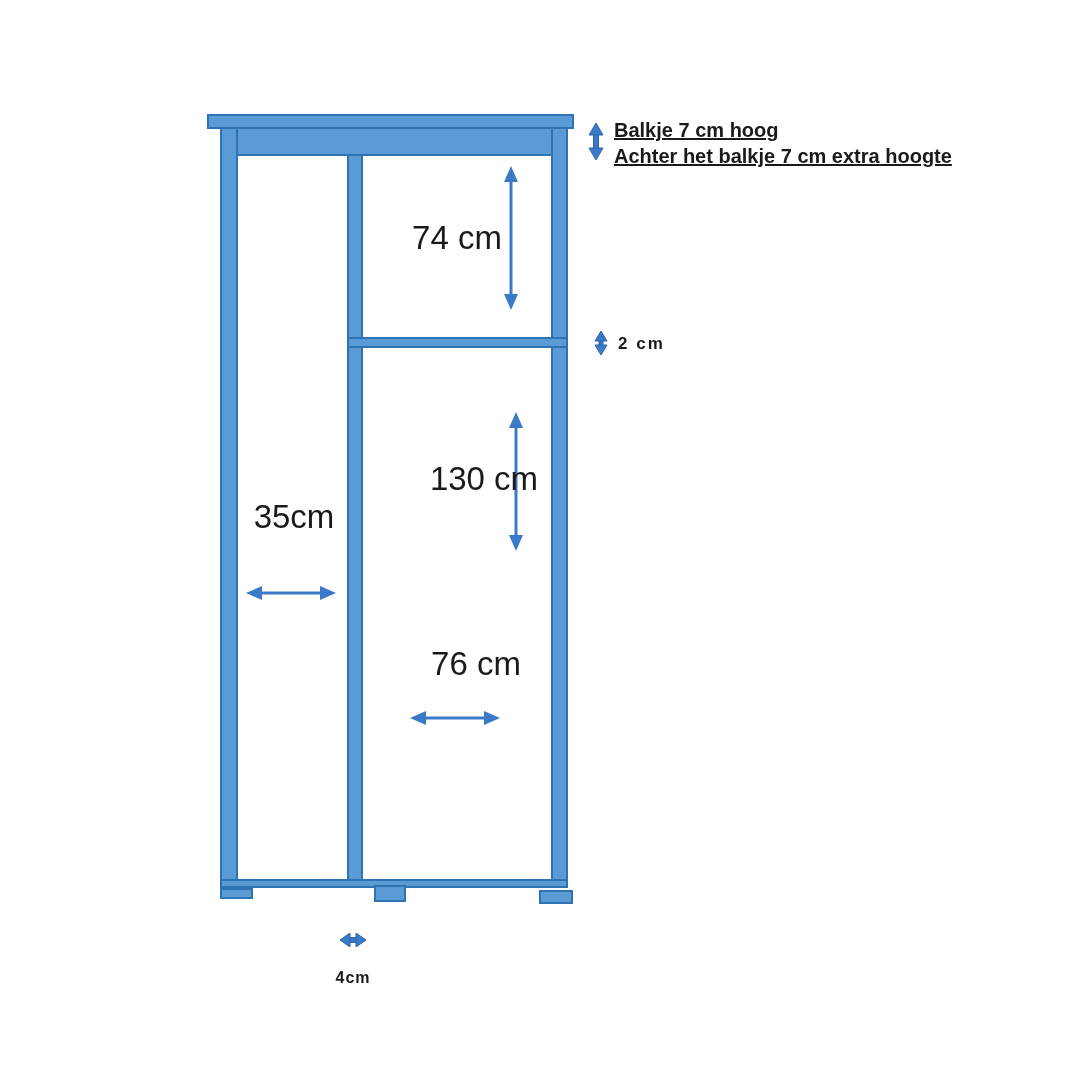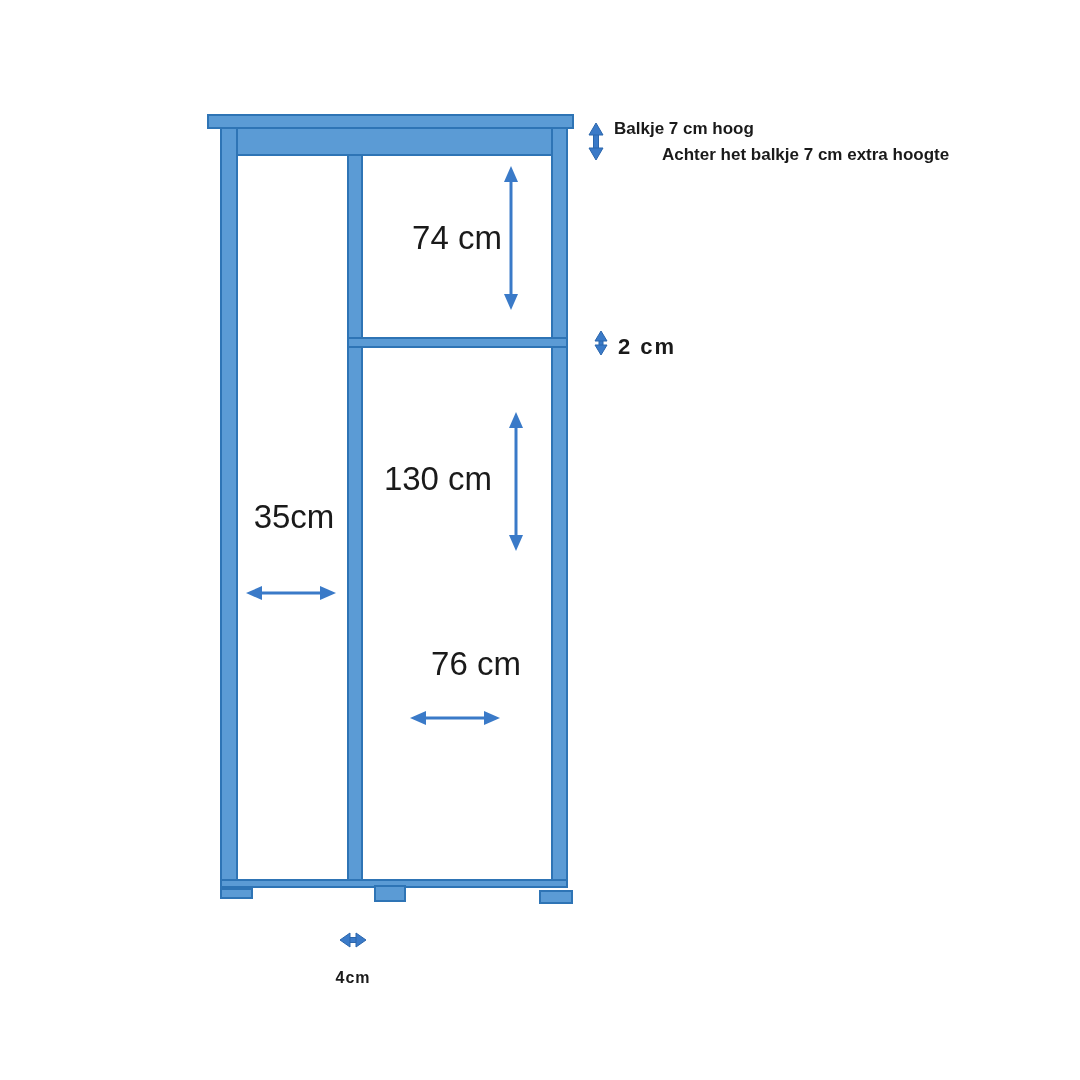--- a/index.html
+++ b/index.html
@@ -26,31 +26,31 @@
   .shelf      { left: 347px; top: 337px; width: 221px; height: 11px; }
   .rail       { left: 220px; top: 879px; width: 348px; height: 9px; }
   .foot-left  { left: 220px; top: 888px; width: 33px;  height: 11px; }
   .foot-mid   { left: 374px; top: 885px; width: 32px;  height: 17px; }
   .foot-right { left: 539px; top: 890px; width: 34px;  height: 14px; }
 
   svg.arrows { position: absolute; left: 0; top: 0; pointer-events: none; }
 
   .label { position: absolute; color: var(--text, #1a1a1a); white-space: nowrap; }
   .dim-lg { font-size: 33px; font-weight: 400; transform: translateX(-50%); }
-  .dim-sm { font-size: 22px; font-weight: 700; }
-  .note   { font-size: 17px; font-weight: 600; }
+  .dim-sm { font-size: 17px; font-weight: 700; }
+  .note   { font-size: 20px; font-weight: 600; text-decoration: underline; }
 
   .label-55  { left: 457px; top: 219px; }
-  .label-130 { left: 438px; top: 460px; }
+  .label-130 { left: 484px; top: 460px; }
   .label-35  { left: 294px; top: 498px; }
   .label-76  { left: 476px; top: 645px; }
   .label-2   { left: 618px; top: 334px; letter-spacing: 2px; }
   .label-4   { left: 353px; top: 969px; font-size: 16px; transform: translateX(-50%); letter-spacing: 1px; }
   .note1     { left: 614px; top: 119px; }
-  .note2     { left: 614px; top: 145px; margin-left: 48px; }
+  .note2     { left: 614px; top: 145px; }
 </style>
 </head>
 <body>
 
 <div id="canvas">
 
   <div class="part beam"></div>
   <div class="part col-left"></div>
   <div class="part col-mid"></div>
   <div class="part col-right"></div>

